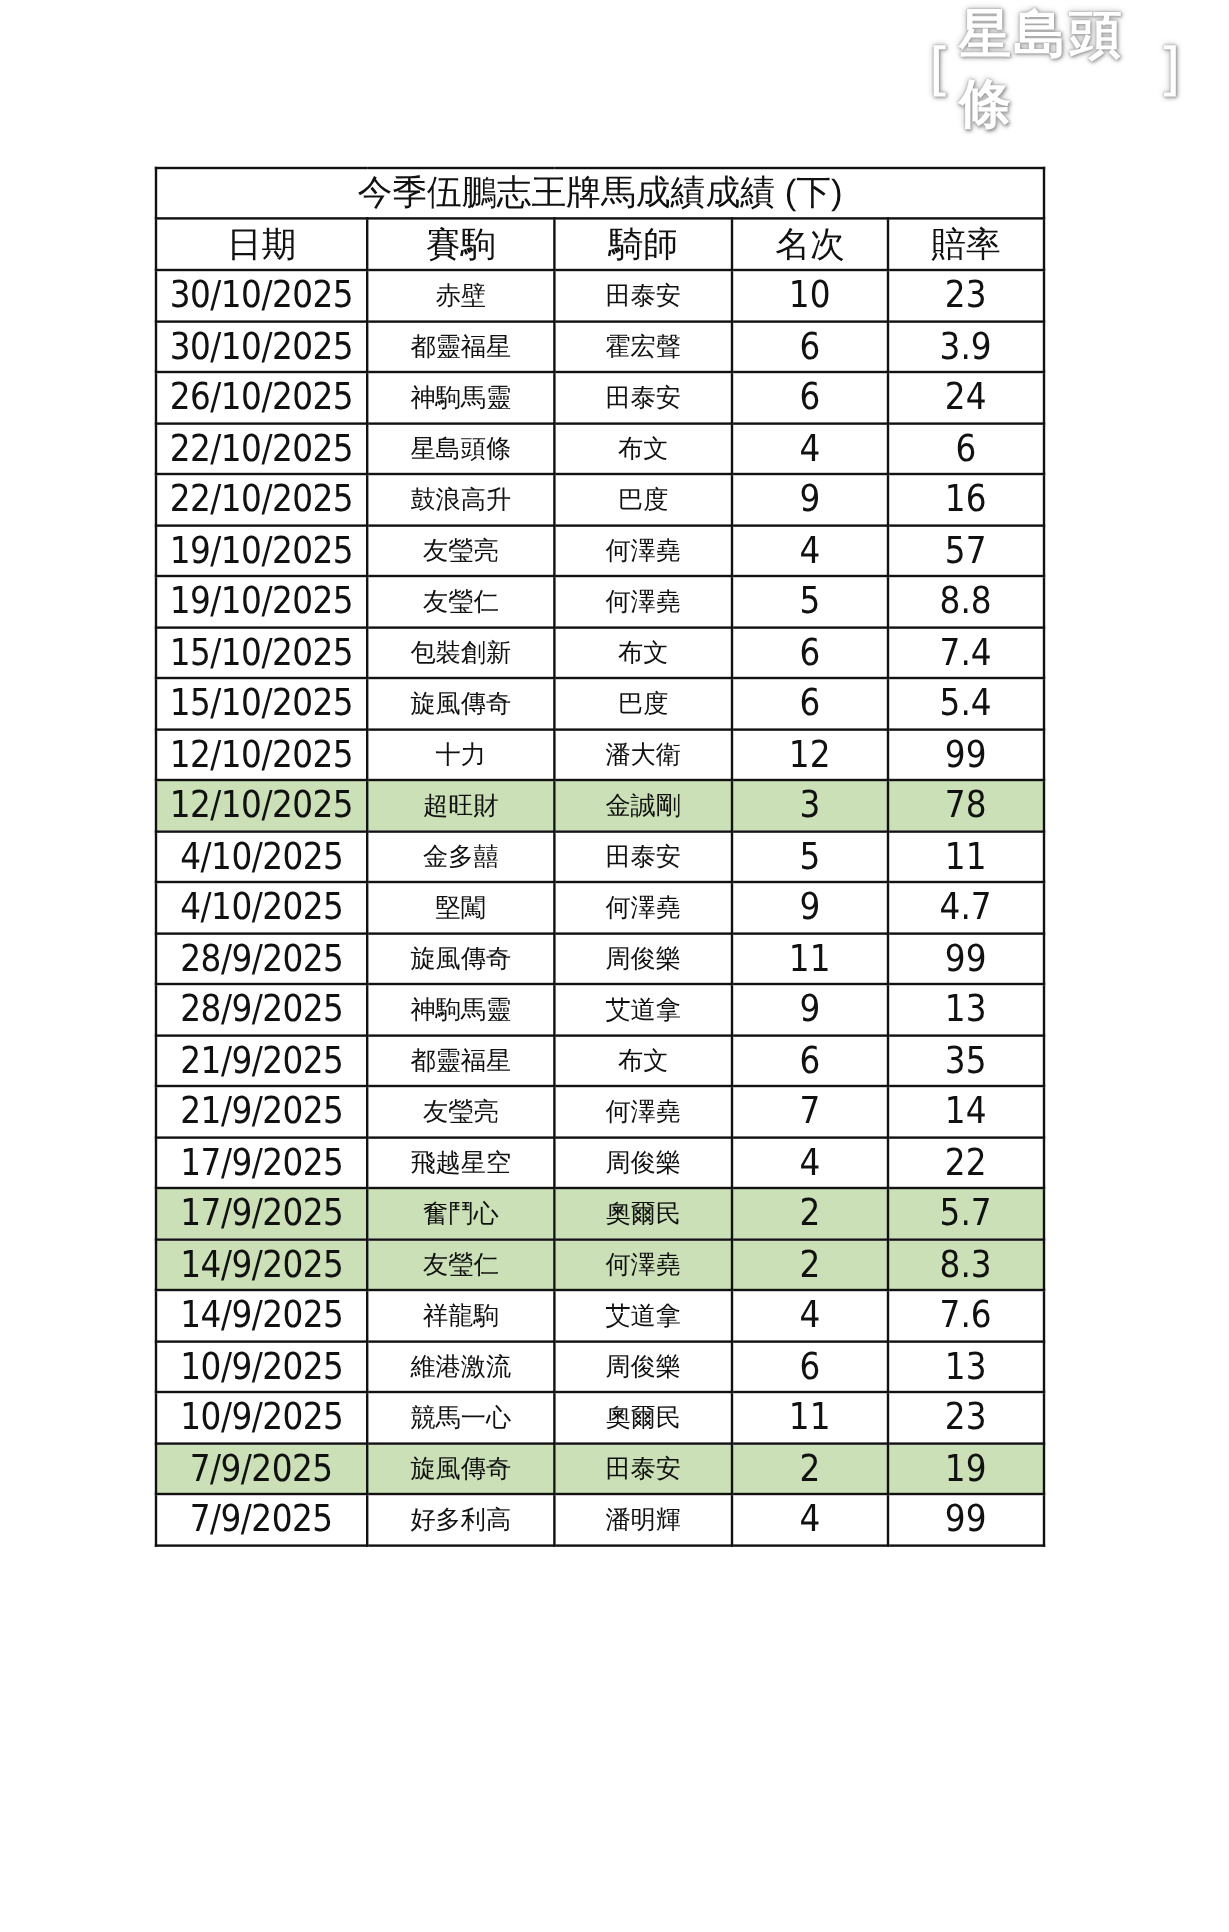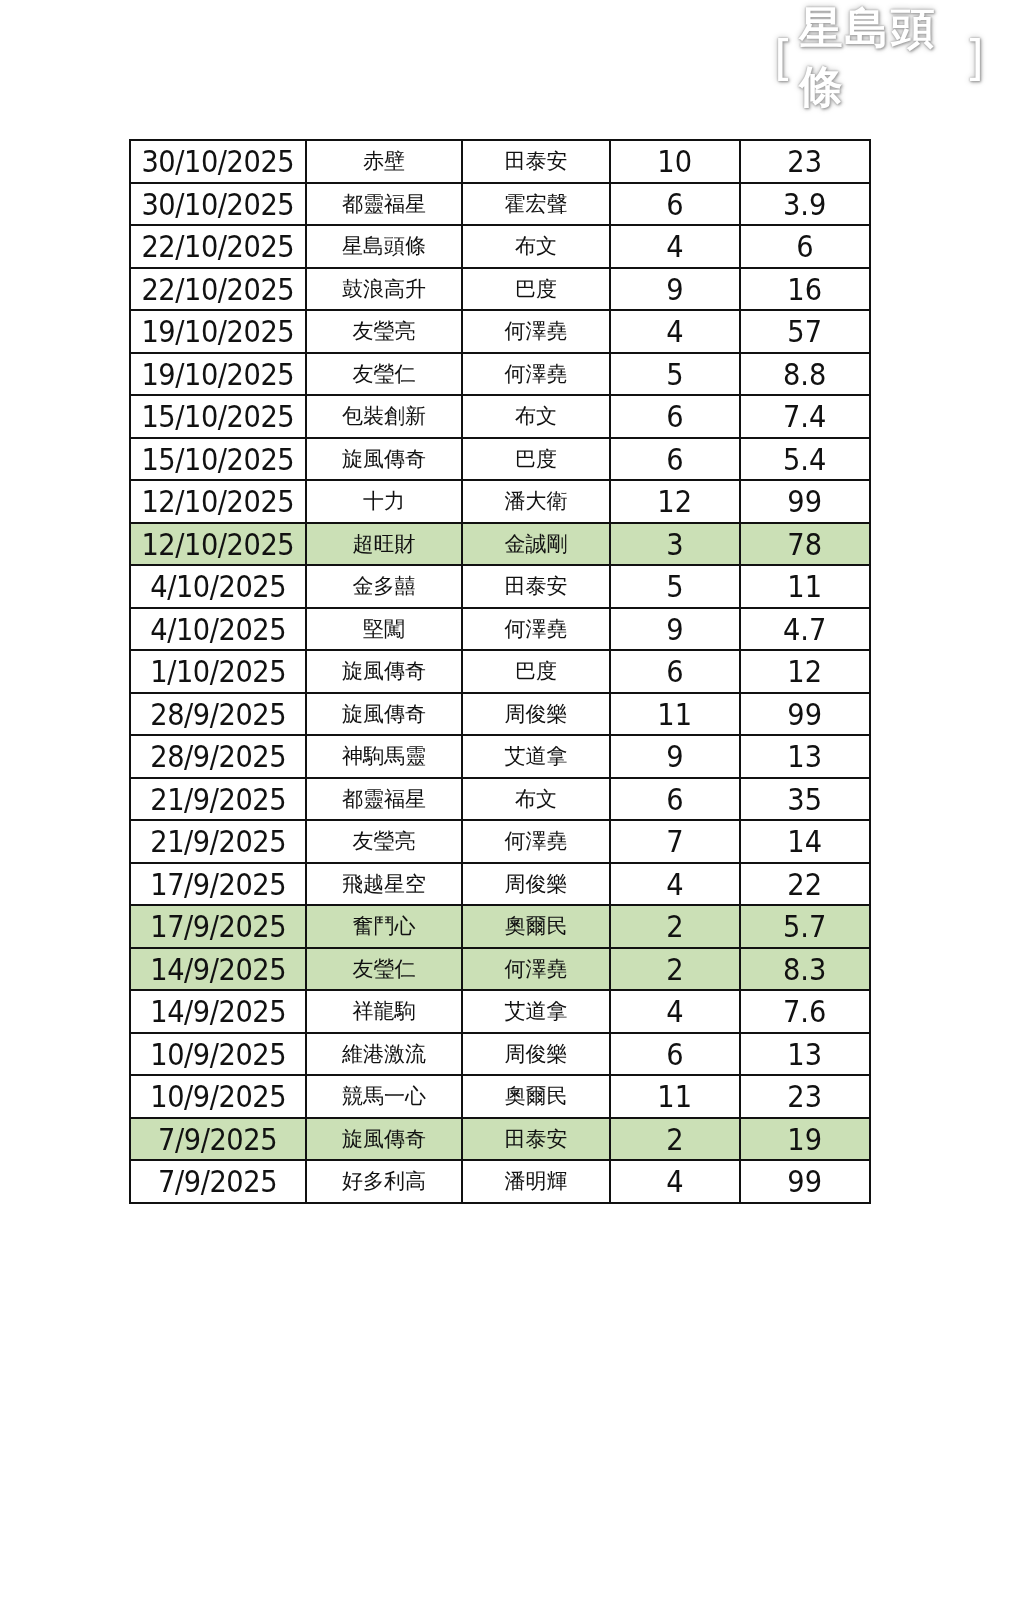--- a/index.html
+++ b/index.html
@@ -45,35 +45,52 @@
 
 <table class="results">
   <colgroup>
     <col class="c1">
       <col class="c2">
       <col class="c3">
       <col class="c4">
       <col class="c5">
   </colgroup>
   <thead>
+    <tr>
+      <th colspan="5" class="title-cell">今季伍鵬志王牌馬成績成績 (下)</th>
+    </tr>
+    <tr>
+      <th class="head-cell">日期</th>
+      <th class="head-cell">賽駒</th>
+      <th class="head-cell">騎師</th>
+      <th class="head-cell">名次</th>
+      <th class="head-cell">賠率</th>
+    </tr>
   </thead>
   <tbody id="rows">
       <tr>
         <td><span class="date">30/10/2025</span></td>
         <td><span class="cjk">赤壁</span></td>
         <td><span class="cjk">田泰安</span></td>
         <td><span class="num">10</span></td>
         <td><span class="num">23</span></td>
       </tr>
       <tr>
         <td><span class="date">30/10/2025</span></td>
         <td><span class="cjk">都靈福星</span></td>
         <td><span class="cjk">霍宏聲</span></td>
         <td><span class="num">6</span></td>
         <td><span class="num">3.9</span></td>
+      </tr>
+      <tr>
+        <td><span class="date">26/10/2025</span></td>
+        <td><span class="cjk">神駒馬靈</span></td>
+        <td><span class="cjk">田泰安</span></td>
+        <td><span class="num">6</span></td>
+        <td><span class="num">24</span></td>
       </tr>
       <tr>
         <td><span class="date">22/10/2025</span></td>
         <td><span class="cjk">星島頭條</span></td>
         <td><span class="cjk">布文</span></td>
         <td><span class="num">4</span></td>
         <td><span class="num">6</span></td>
       </tr>
       <tr>
         <td><span class="date">22/10/2025</span></td>
@@ -132,27 +149,20 @@
         <td><span class="num">11</span></td>
       </tr>
       <tr>
         <td><span class="date">4/10/2025</span></td>
         <td><span class="cjk">堅闖</span></td>
         <td><span class="cjk">何澤堯</span></td>
         <td><span class="num">9</span></td>
         <td><span class="num">4.7</span></td>
       </tr>
       <tr>
-        <td><span class="date">1/10/2025</span></td>
-        <td><span class="cjk">旋風傳奇</span></td>
-        <td><span class="cjk">巴度</span></td>
-        <td><span class="num">6</span></td>
-        <td><span class="num">12</span></td>
-      </tr>
-      <tr>
         <td><span class="date">28/9/2025</span></td>
         <td><span class="cjk">旋風傳奇</span></td>
         <td><span class="cjk">周俊樂</span></td>
         <td><span class="num">11</span></td>
         <td><span class="num">99</span></td>
       </tr>
       <tr>
         <td><span class="date">28/9/2025</span></td>
         <td><span class="cjk">神駒馬靈</span></td>
         <td><span class="cjk">艾道拿</span></td>

